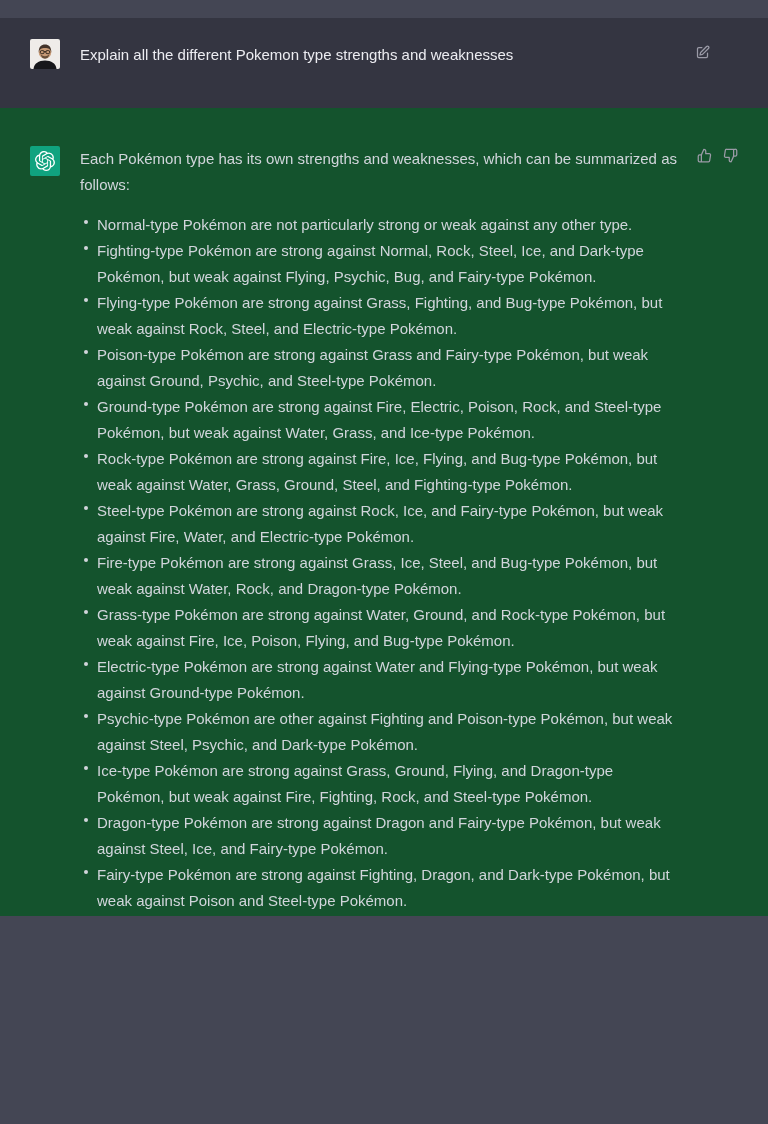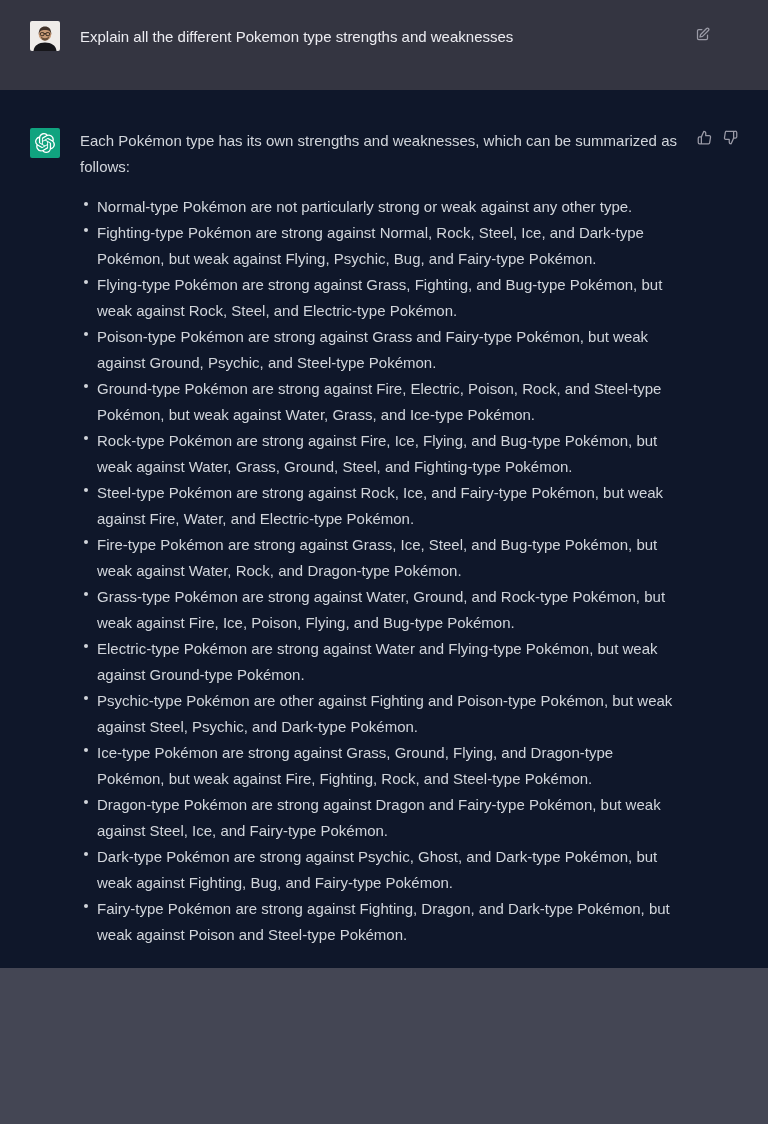--- a/index.html
+++ b/index.html
@@ -14,20 +14,21 @@
   .row-inner {
     display: flex;
     align-items: flex-start;
     margin: 0 30px;
   }
   
   .user-row {
     background: #343541;
     height: 90px;
     padding-top: 21px;
+    margin-top: 18px;
   }
   .avatar {
     width: 30px; height: 30px;
     border-radius: 2px;
     flex: 0 0 30px;
     overflow: hidden;
   }
   .user-msg {
     margin-left: 20px;
     width: 598px;
@@ -42,23 +43,23 @@
     color: #9b9ba7;
     display: inline-flex;
   }
   .edit-btn {
     margin-left: auto;
     margin-right: 28px;
     margin-top: 6px;
   }
   
   .assistant-row {
-    background: #0f172a;
+    background: #14532d;
     padding-top: 38px;
-    padding-bottom: 20px;
+    padding-bottom: 2px;
   }
   .bot-avatar {
     background: #10a37f;
     display: flex; align-items: center; justify-content: center;
   }
   .bot-msg {
     margin-left: 20px;
     width: 598px;
     font-size: 15px;
     line-height: 26px;
@@ -132,21 +133,20 @@
           <li>Poison-type Pokémon are strong against Grass and Fairy-type Pokémon, but weak against Ground, Psychic, and Steel-type Pokémon.</li>
           <li>Ground-type Pokémon are strong against Fire, Electric, Poison, Rock, and Steel-type Pokémon, but weak against Water, Grass, and Ice-type Pokémon.</li>
           <li>Rock-type Pokémon are strong against Fire, Ice, Flying, and Bug-type Pokémon, but weak against Water, Grass, Ground, Steel, and Fighting-type Pokémon.</li>
           <li>Steel-type Pokémon are strong against Rock, Ice, and Fairy-type Pokémon, but weak against Fire, Water, and Electric-type Pokémon.</li>
           <li>Fire-type Pokémon are strong against Grass, Ice, Steel, and Bug-type Pokémon, but weak against Water, Rock, and Dragon-type Pokémon.</li>
           <li>Grass-type Pokémon are strong against Water, Ground, and Rock-type Pokémon, but weak against Fire, Ice, Poison, Flying, and Bug-type Pokémon.</li>
           <li>Electric-type Pokémon are strong against Water and Flying-type Pokémon, but weak against Ground-type Pokémon.</li>
           <li>Psychic-type Pokémon are other against Fighting and Poison-type Pokémon, but weak against Steel, Psychic, and Dark-type Pokémon.</li>
           <li>Ice-type Pokémon are strong against Grass, Ground, Flying, and Dragon-type Pokémon, but weak against Fire, Fighting, Rock, and Steel-type Pokémon.</li>
           <li>Dragon-type Pokémon are strong against Dragon and Fairy-type Pokémon, but weak against Steel, Ice, and Fairy-type Pokémon.</li>
-          <li>Dark-type Pokémon are strong against Psychic, Ghost, and Dark-type Pokémon, but weak against Fighting, Bug, and Fairy-type Pokémon.</li>
           <li>Fairy-type Pokémon are strong against Fighting, Dragon, and Dark-type Pokémon, but weak against Poison and Steel-type Pokémon.</li>
         </ul>
       </div>
       <div class="feedback">
         <button class="icon-btn" aria-label="Good response">
           <svg width="15" height="15" viewBox="0 0 24 24" fill="none" stroke="currentColor" stroke-width="2" stroke-linecap="round" stroke-linejoin="round">
             <path d="M14 9V5a3 3 0 0 0-3-3l-4 9v11h11.28a2 2 0 0 0 2-1.7l1.38-9a2 2 0 0 0-2-2.3zM7 22H4a2 2 0 0 1-2-2v-7a2 2 0 0 1 2-2h3"></path>
           </svg>
         </button>
         <button class="icon-btn" aria-label="Bad response">

